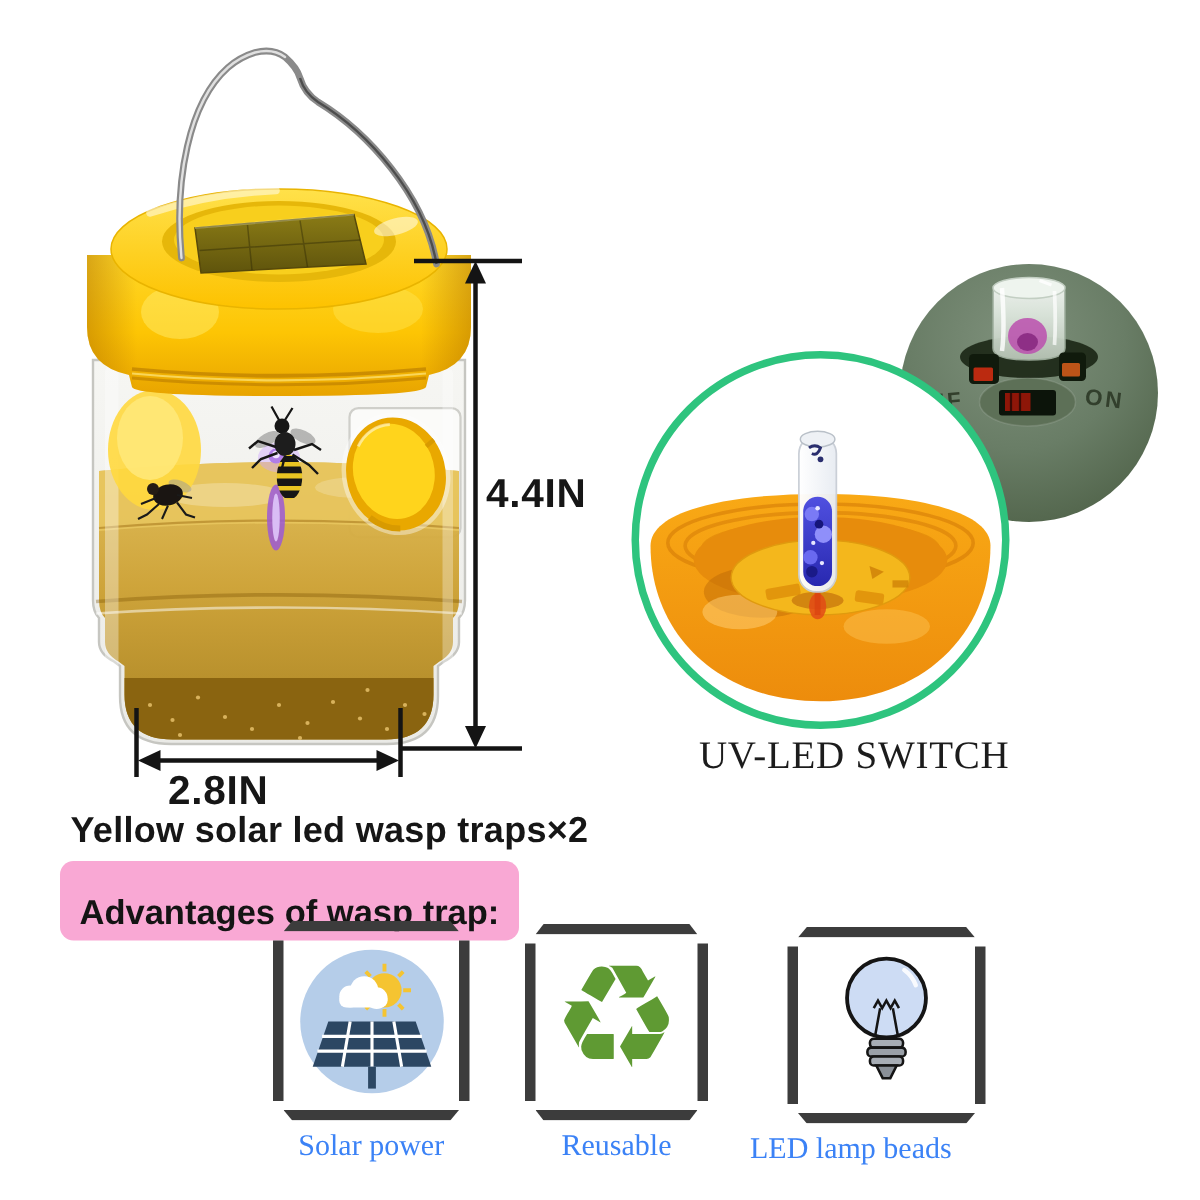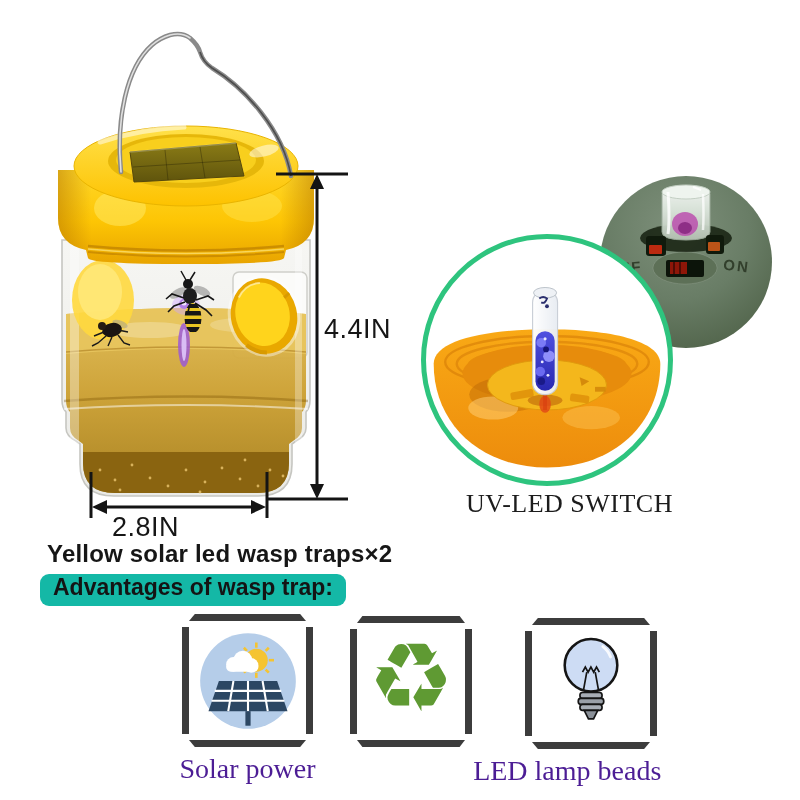--- a/index.html
+++ b/index.html
@@ -1,44 +1,44 @@
 <!DOCTYPE html>
 <html><head>
 <meta charset="utf-8">
 <style>
   html,body{margin:0;padding:0;background:#fff;}
   .stage{position:relative;width:800px;height:800px;background:#fff;overflow:hidden;
          font-family:"Liberation Sans","DejaVu Sans",sans-serif;}
   .layer{position:absolute;left:0;top:0;}
-  .dim-label{position:absolute;font-weight:normal;font-size:27px;color:#161616;letter-spacing:0.5px;}
+  .dim-label{position:absolute;font-weight:bold;font-size:27px;color:#161616;letter-spacing:0.5px;}
   #h-label{left:324px;top:314px;}
   #w-label{left:112px;top:512px;width:130px;text-align:left;}
   #title{position:absolute;left:47px;top:540px;font-weight:bold;font-size:24px;color:#161616;letter-spacing:0.2px;}
-  #pill{position:absolute;left:40px;top:574px;background:#14b8a6;border-radius:9px;
-        padding:0 13px 5px 13px;font-weight:bold;font-size:23px;color:#141414;}
+  #pill{position:absolute;left:40px;top:574px;background:#f9a8d4;border-radius:9px;
+        padding:21px 13px 5px 13px;font-weight:bold;font-size:23px;color:#141414;}
   
   .inset-dark{position:absolute;left:600px;top:176px;width:172px;height:172px;border-radius:50%;
       overflow:hidden;z-index:2;
       background:radial-gradient(120% 120% at 45% 30%, #7e907b 0%, #697d66 35%, #55684f 58%, #2c3a28 80%, #0c120b 100%);}
   .inset-main{position:absolute;left:421px;top:234px;width:252px;height:252px;border-radius:50%;
       border:5px solid #2ec47e;background:#fff;overflow:hidden;z-index:3;box-sizing:border-box;}
   .inset-main svg,.inset-dark svg{display:block;width:100%;height:100%;}
   #inset-caption{position:absolute;left:421px;top:489px;width:252px;text-align:right;
       font-family:"Liberation Serif","DejaVu Serif",serif;font-size:26px;color:#1c1c1c;letter-spacing:0.5px;z-index:4;}
   
   .adv-card{position:absolute;}
   .frame{position:absolute;left:0;top:0;width:100%;height:100%;}
   .bar{position:absolute;background:#3c3c3c;}
   .bar.t{top:0;left:7px;right:7px;height:7px;clip-path:polygon(5% 0,95% 0,100% 100%,0 100%);}
   .bar.b{bottom:0;left:7px;right:7px;height:7px;clip-path:polygon(0 0,100% 0,95% 100%,5% 100%);}
   .bar.l{left:0;top:13px;bottom:13px;width:7px;}
   .bar.r{right:0;top:13px;bottom:13px;width:7px;}
   .icon-box{position:absolute;left:9px;top:9px;right:9px;bottom:9px;display:flex;align-items:center;justify-content:center;}
   .adv-label{position:absolute;top:100%;margin-top:6px;left:50%;transform:translateX(-50%);
-      white-space:nowrap;font-family:"Liberation Serif","DejaVu Serif",serif;font-size:28px;color:#4c1d95;}
+      white-space:nowrap;font-family:"Liberation Serif","DejaVu Serif",serif;font-size:20px;color:#3b82f6;}
   #card1{left:182px;top:614px;width:131px;height:133px;}
   #card2{left:350px;top:616px;width:122px;height:131px;}
   #card3{left:525px;top:618px;width:132px;height:131px;}
   #card3 .adv-label{left:32%;}
   .recycle-glyph{font-family:"DejaVu Sans",sans-serif;font-size:96px;line-height:1;color:#5f9a33;
       transform:translateY(-4px);}
 </style>
 </head>
 <body>
 
@@ -338,20 +338,21 @@
   <div class="adv-card" id="card2">
     <div class="frame">
       <span class="bar t"></span>
         <span class="bar b"></span>
       <span class="bar l"></span>
         <span class="bar r"></span>
     </div>
     <div class="icon-box">
       <span class="recycle-glyph">♻</span>
     </div>
+    <div class="adv-label">Reusable</div>
   </div>
 
   <div class="adv-card" id="card3">
     <div class="frame">
       <span class="bar t"></span>
         <span class="bar b"></span>
       <span class="bar l"></span>
         <span class="bar r"></span>
     </div>
     <div class="icon-box">

